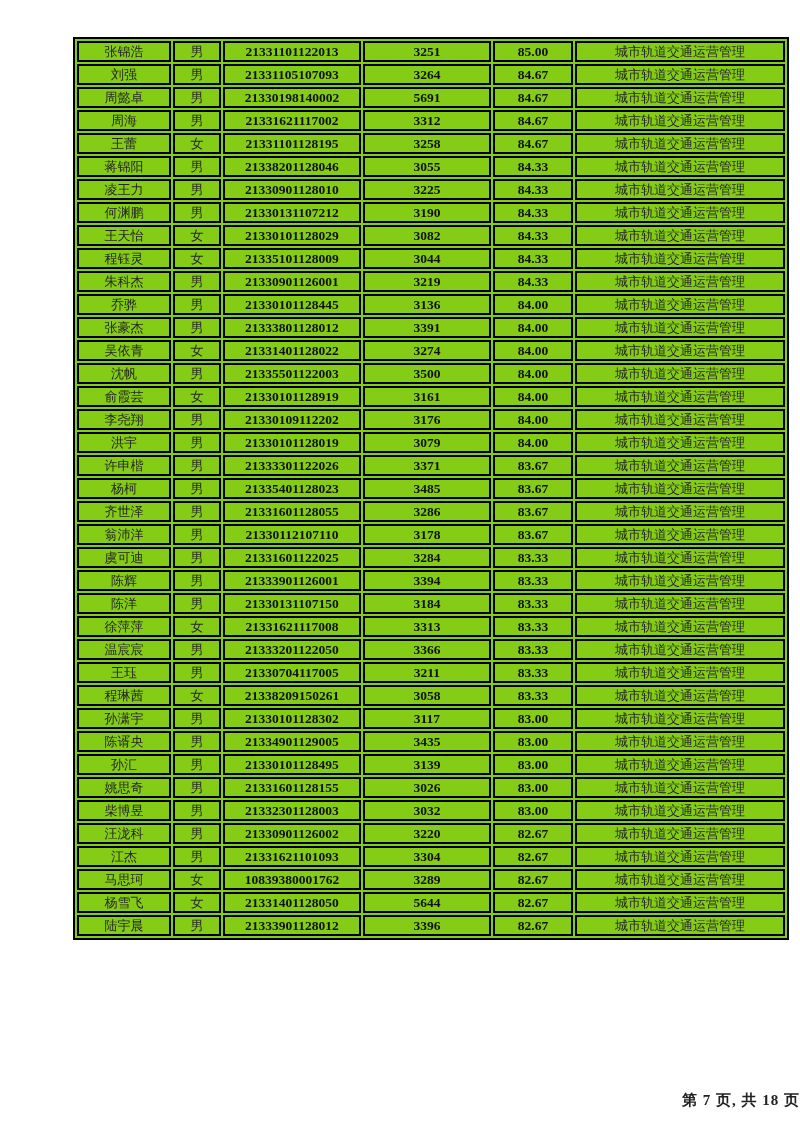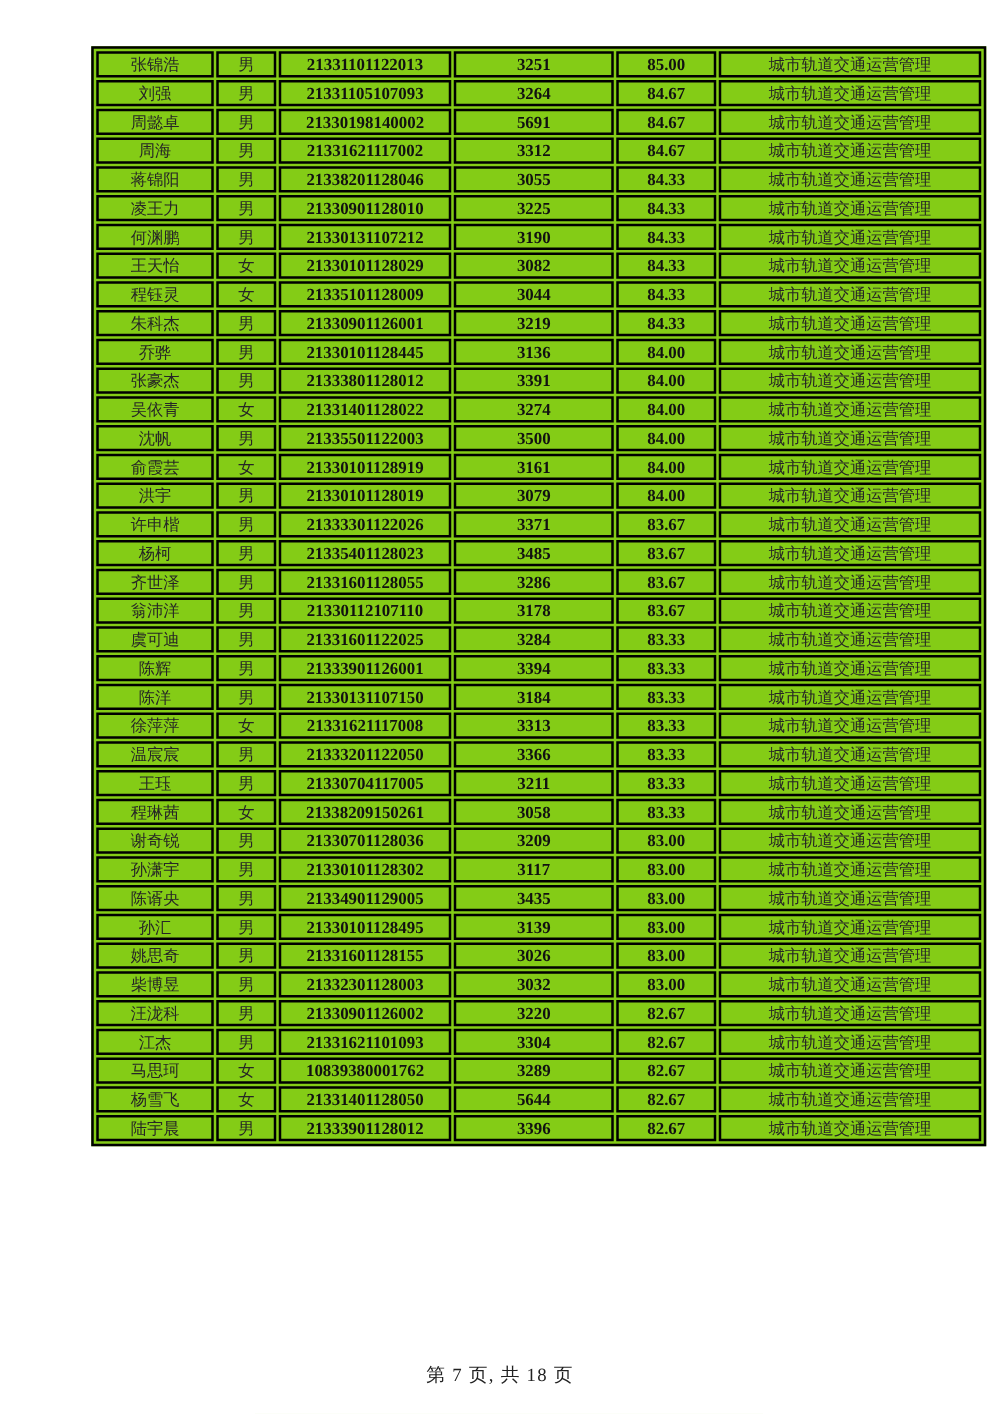--- a/index.html
+++ b/index.html
@@ -48,24 +48,25 @@
   .col-gender { width: 48px; }
   .col-id     { width: 138px; }
   .col-code   { width: 128px; }
   .col-score  { width: 80px; }
   .col-major  { width: 210px; }
   .page-footer {
     position: absolute;
     left: 0;
     right: 0;
     top: 1091px;
-    text-align: center;
+    text-align: right;
     font-size: 15px;
     color: #222222;
     letter-spacing: 1px;
+    font-weight: bold;
   }
 </style>
 </head>
 <body>
 
 <div class="page">
   <table class="results-table">
     <colgroup>
       <col class="col-name">
       <col class="col-gender">
@@ -101,20 +102,28 @@
         </tr>
         <tr>
           <td>周海</td>
           <td>男</td>
           <td class="num">21331621117002</td>
           <td class="num">3312</td>
           <td class="num">84.67</td>
           <td>城市轨道交通运营管理</td>
         </tr>
         <tr>
+          <td>王蕾</td>
+          <td>女</td>
+          <td class="num">21331101128195</td>
+          <td class="num">3258</td>
+          <td class="num">84.67</td>
+          <td>城市轨道交通运营管理</td>
+        </tr>
+        <tr>
           <td>蒋锦阳</td>
           <td>男</td>
           <td class="num">21338201128046</td>
           <td class="num">3055</td>
           <td class="num">84.33</td>
           <td>城市轨道交通运营管理</td>
         </tr>
         <tr>
           <td>凌王力</td>
           <td>男</td>
@@ -185,20 +194,28 @@
           <td class="num">21335501122003</td>
           <td class="num">3500</td>
           <td class="num">84.00</td>
           <td>城市轨道交通运营管理</td>
         </tr>
         <tr>
           <td>俞霞芸</td>
           <td>女</td>
           <td class="num">21330101128919</td>
           <td class="num">3161</td>
+          <td class="num">84.00</td>
+          <td>城市轨道交通运营管理</td>
+        </tr>
+        <tr>
+          <td>李尧翔</td>
+          <td>男</td>
+          <td class="num">21330109112202</td>
+          <td class="num">3176</td>
           <td class="num">84.00</td>
           <td>城市轨道交通运营管理</td>
         </tr>
         <tr>
           <td>洪宇</td>
           <td>男</td>
           <td class="num">21330101128019</td>
           <td class="num">3079</td>
           <td class="num">84.00</td>
           <td>城市轨道交通运营管理</td>
@@ -282,28 +299,20 @@
           <td class="num">3211</td>
           <td class="num">83.33</td>
           <td>城市轨道交通运营管理</td>
         </tr>
         <tr>
           <td>程琳茜</td>
           <td>女</td>
           <td class="num">21338209150261</td>
           <td class="num">3058</td>
           <td class="num">83.33</td>
-          <td>城市轨道交通运营管理</td>
-        </tr>
-        <tr>
-          <td>谢奇锐</td>
-          <td>男</td>
-          <td class="num">21330701128036</td>
-          <td class="num">3209</td>
-          <td class="num">83.00</td>
           <td>城市轨道交通运营管理</td>
         </tr>
         <tr>
           <td>孙潇宇</td>
           <td>男</td>
           <td class="num">21330101128302</td>
           <td class="num">3117</td>
           <td class="num">83.00</td>
           <td>城市轨道交通运营管理</td>
         </tr>

